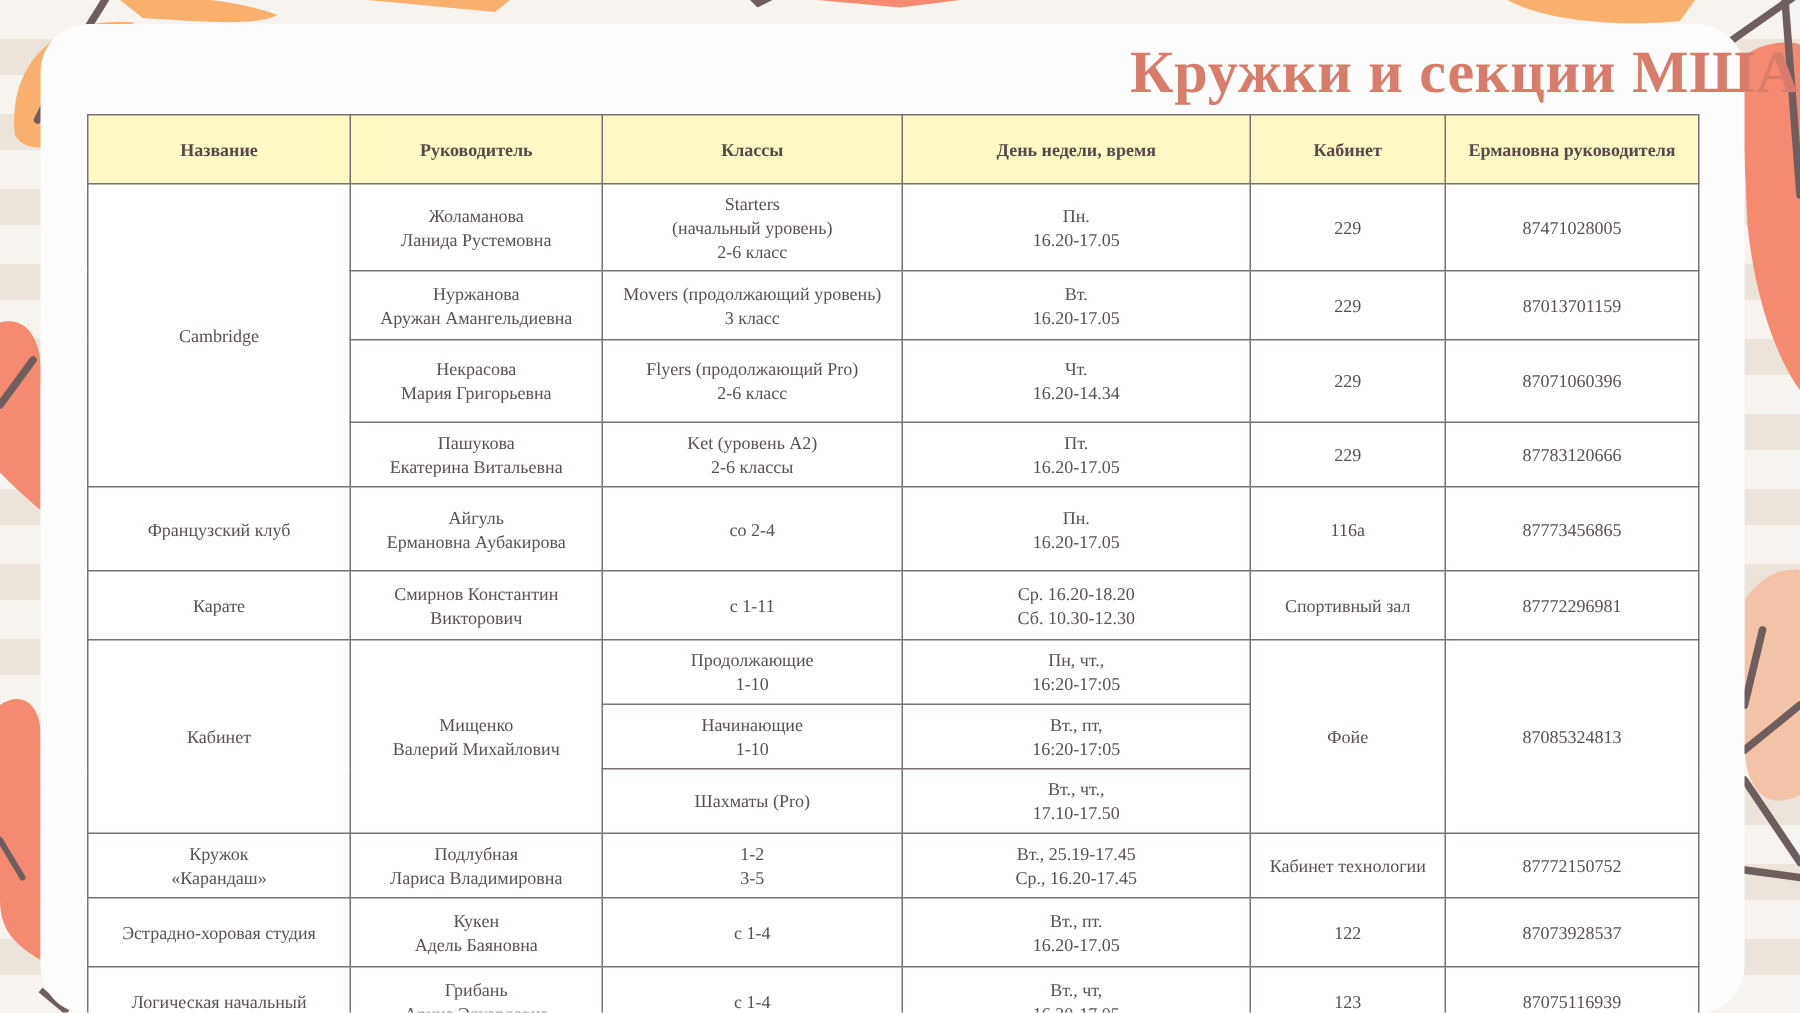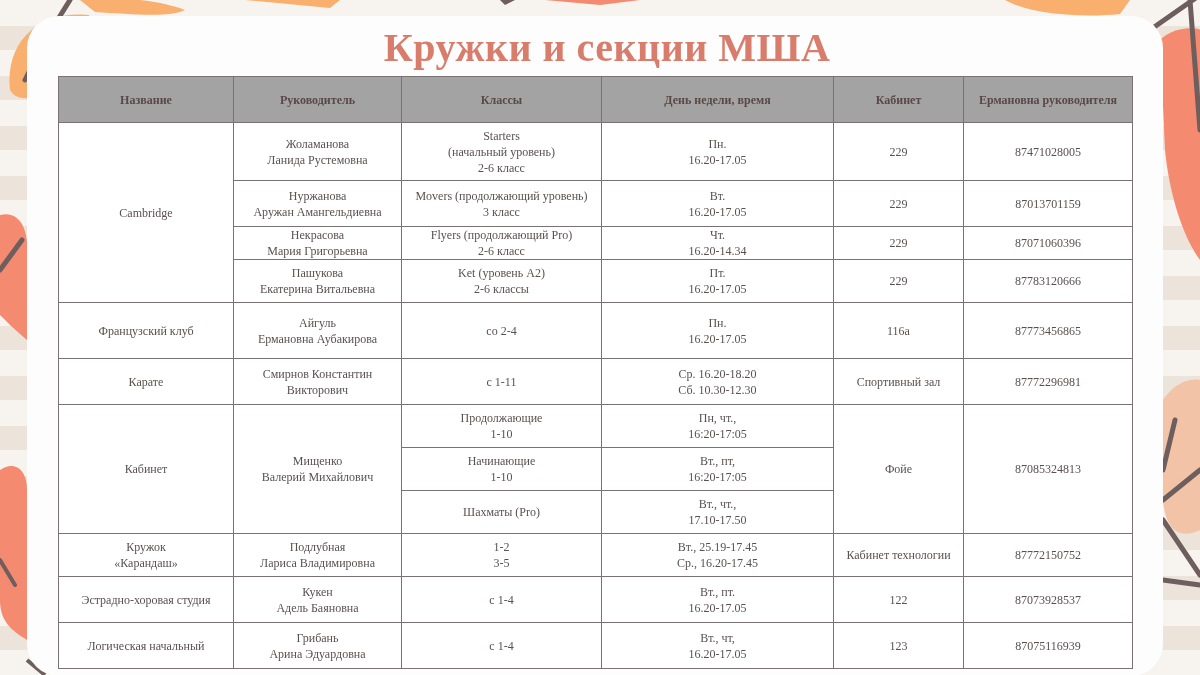--- a/index.html
+++ b/index.html
@@ -14,21 +14,21 @@
   .card {
     position: absolute;
     left: 27px; top: 16px;
     width: 1136px; height: 660px;
     background: #fdfdfd;
     border-radius: 32px;
   }
   .title {
     position: absolute;
     left: 0; top: 24px; width: 1200px;
-    text-align: center;
+    text-align: right;
     font-family: "Liberation Serif", "DejaVu Serif", serif;
     font-weight: bold;
     font-size: 40px;
     color: #d87d6b;
     letter-spacing: 0.5px;
     padding-left: 14px;
   }
   table.schedule {
     position: absolute;
     left: 58px; top: 76px;
@@ -39,21 +39,21 @@
     color: #5a5050;
     line-height: 16px;
   }
   table.schedule th, table.schedule td {
     border: 1.5px solid #7a7272;
     text-align: center;
     vertical-align: middle;
     padding: 0 3px;
   }
   table.schedule th {
-    background: #a3a3a3;
+    background: #fef9c3;
     color: #5a4848;
     font-weight: bold;
     height: 46px;
     font-size: 12px;
   }
   table.schedule td { background: #ffffff; }
   .cell-text { white-space: pre-line; }
 </style>
 </head>
 <body>
@@ -125,21 +125,21 @@
     <tr style="height:46px">
       <td class="cell-text">Нуржанова
 Аружан Амангельдиевна</td>
       <td class="cell-text">Movers (продолжающий уровень)
 3 класс</td>
       <td class="cell-text">Вт.
 16.20-17.05</td>
       <td class="cell-text">229</td>
       <td class="cell-text">87013701159</td>
     </tr>
-    <tr style="height:33px">
+    <tr style="height:55px">
       <td class="cell-text">Некрасова
 Мария Григорьевна</td>
       <td class="cell-text">Flyers (продолжающий Pro)
 2-6 класс</td>
       <td class="cell-text">Чт.
 16.20-14.34</td>
       <td class="cell-text">229</td>
       <td class="cell-text">87071060396</td>
     </tr>
     <tr style="height:43px">

